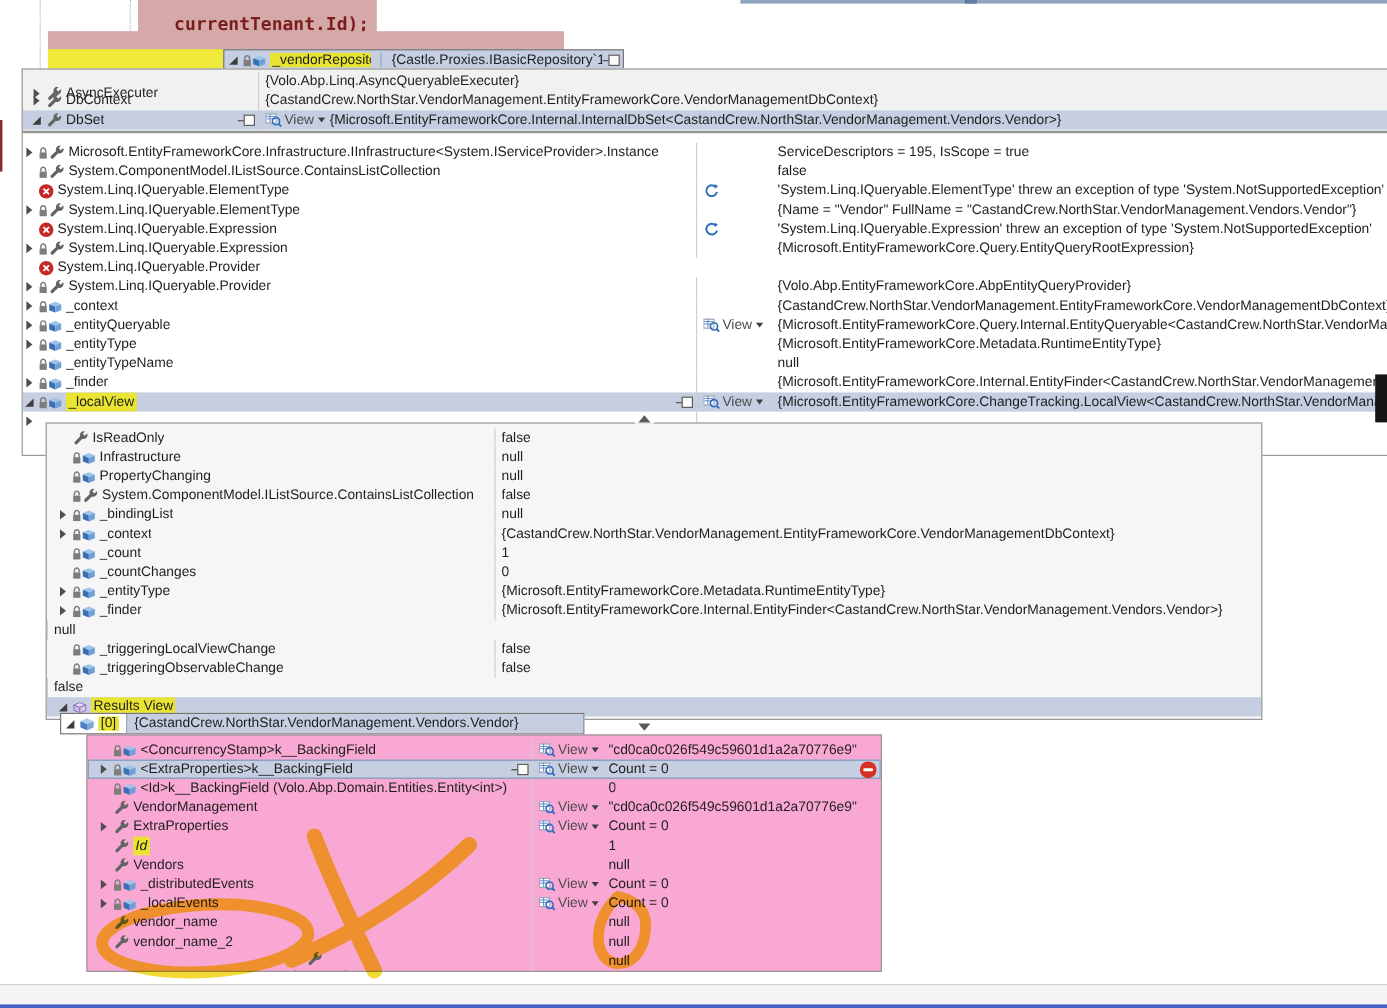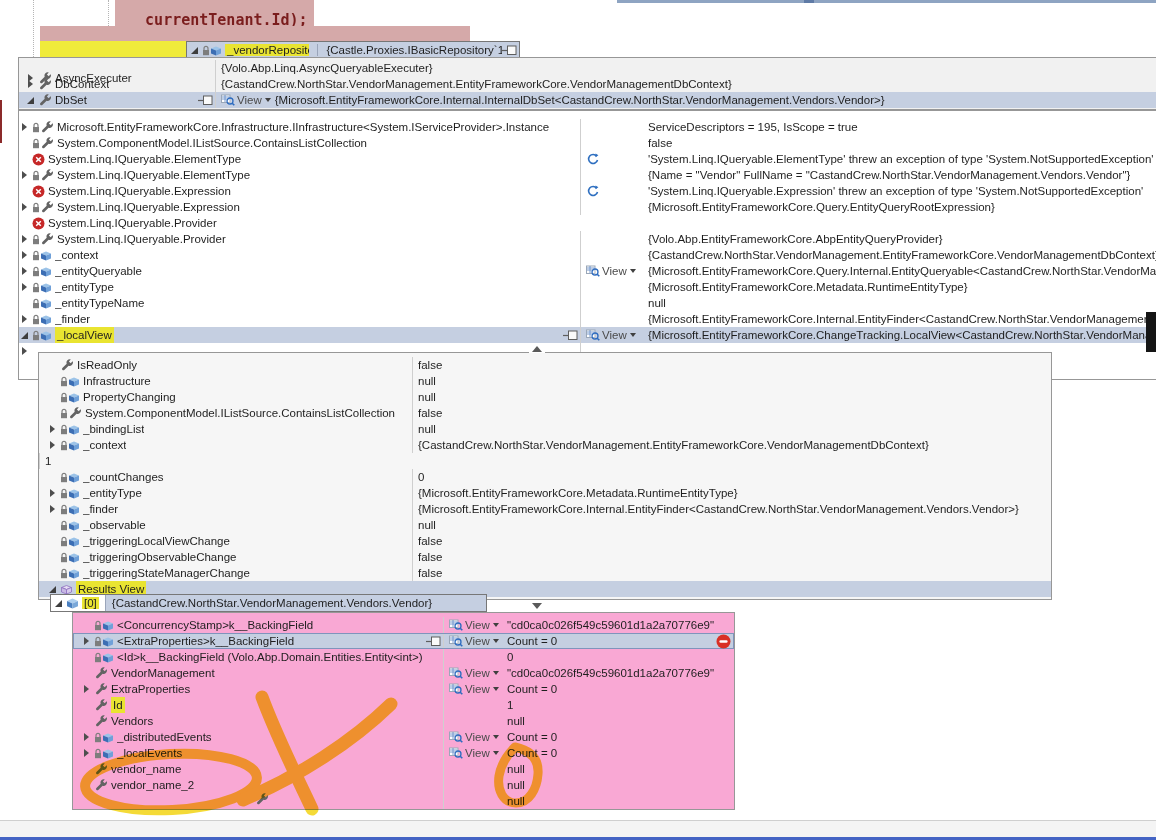--- a/index.html
+++ b/index.html
@@ -581,20 +581,35 @@
               <polygon points="11,4.5 6,6.5 6,11.5 11,9.5" fill="#6fa0d8"></polygon>
             </svg>
           </span>
           <span class="nm">_context</span>
         </div>
         <div class="dval">
           <span class="vtext">{CastandCrew.NorthStar.VendorManagement.EntityFrameworkCore.VendorManagementDbContext}</span>
         </div>
       </div>
       <div class="drow">
+        <div class="dname" style="width: 373px; padding-left: 10px;">
+          <span class="exp"></span>
+          <span class="icn">
+            <svg width="8" height="13" viewBox="0 0 8 13">
+              <path d="M2 6V4.4a2 2 0 0 1 4 0V6" fill="none" stroke="#7d7d7d" stroke-width="1.2"></path>
+              <rect x="1" y="6" width="6" height="5.2" fill="#7d7d7d"></rect>
+            </svg>
+            <svg width="12" height="13" viewBox="0 0 12 13">
+              <polygon points="1,4.5 6,2.5 11,4.5 6,6.5" fill="#9cc3e8"></polygon>
+              <polygon points="1,4.5 6,6.5 6,11.5 1,9.5" fill="#3c6eb4"></polygon>
+              <polygon points="11,4.5 6,6.5 6,11.5 11,9.5" fill="#6fa0d8"></polygon>
+            </svg>
+          </span>
+          <span class="nm">_count</span>
+        </div>
         <div class="dval">
           <span class="vtext">1</span>
         </div>
       </div>
       <div class="drow">
         <div class="dname" style="width: 373px; padding-left: 10px;">
           <span class="exp"></span>
           <span class="icn">
             <svg width="8" height="13" viewBox="0 0 8 13">
               <path d="M2 6V4.4a2 2 0 0 1 4 0V6" fill="none" stroke="#7d7d7d" stroke-width="1.2"></path>
@@ -646,35 +661,20 @@
               <polygon points="11,4.5 6,6.5 6,11.5 11,9.5" fill="#6fa0d8"></polygon>
             </svg>
           </span>
           <span class="nm">_finder</span>
         </div>
         <div class="dval">
           <span class="vtext">{Microsoft.EntityFrameworkCore.Internal.EntityFinder&lt;CastandCrew.NorthStar.VendorManagement.Vendors.Vendor&gt;}</span>
         </div>
       </div>
       <div class="drow">
-        <div class="dname" style="width: 373px; padding-left: 10px;">
-          <span class="exp"></span>
-          <span class="icn">
-            <svg width="8" height="13" viewBox="0 0 8 13">
-              <path d="M2 6V4.4a2 2 0 0 1 4 0V6" fill="none" stroke="#7d7d7d" stroke-width="1.2"></path>
-              <rect x="1" y="6" width="6" height="5.2" fill="#7d7d7d"></rect>
-            </svg>
-            <svg width="12" height="13" viewBox="0 0 12 13">
-              <polygon points="1,4.5 6,2.5 11,4.5 6,6.5" fill="#9cc3e8"></polygon>
-              <polygon points="1,4.5 6,6.5 6,11.5 1,9.5" fill="#3c6eb4"></polygon>
-              <polygon points="11,4.5 6,6.5 6,11.5 11,9.5" fill="#6fa0d8"></polygon>
-            </svg>
-          </span>
-          <span class="nm">_observable</span>
-        </div>
         <div class="dval">
           <span class="vtext">null</span>
         </div>
       </div>
       <div class="drow">
         <div class="dname" style="width: 373px; padding-left: 10px;">
           <span class="exp"></span>
           <span class="icn">
             <svg width="8" height="13" viewBox="0 0 8 13">
               <path d="M2 6V4.4a2 2 0 0 1 4 0V6" fill="none" stroke="#7d7d7d" stroke-width="1.2"></path>
@@ -706,35 +706,20 @@
               <polygon points="11,4.5 6,6.5 6,11.5 11,9.5" fill="#6fa0d8"></polygon>
             </svg>
           </span>
           <span class="nm">_triggeringObservableChange</span>
         </div>
         <div class="dval">
           <span class="vtext">false</span>
         </div>
       </div>
       <div class="drow">
-        <div class="dname" style="width: 373px; padding-left: 10px;">
-          <span class="exp"></span>
-          <span class="icn">
-            <svg width="8" height="13" viewBox="0 0 8 13">
-              <path d="M2 6V4.4a2 2 0 0 1 4 0V6" fill="none" stroke="#7d7d7d" stroke-width="1.2"></path>
-              <rect x="1" y="6" width="6" height="5.2" fill="#7d7d7d"></rect>
-            </svg>
-            <svg width="12" height="13" viewBox="0 0 12 13">
-              <polygon points="1,4.5 6,2.5 11,4.5 6,6.5" fill="#9cc3e8"></polygon>
-              <polygon points="1,4.5 6,6.5 6,11.5 1,9.5" fill="#3c6eb4"></polygon>
-              <polygon points="11,4.5 6,6.5 6,11.5 11,9.5" fill="#6fa0d8"></polygon>
-            </svg>
-          </span>
-          <span class="nm">_triggeringStateManagerChange</span>
-        </div>
         <div class="dval">
           <span class="vtext">false</span>
         </div>
       </div>
       <div class="drow sel">
         <div class="dname" style="width: 373px; padding-left: 10px;">
           <span class="exp exp-e"></span>
           <span class="icn">
             <svg width="13" height="13" viewBox="0 0 13 13">
               <polygon points="1.5,4.5 6.5,2.5 11.5,4.5 6.5,6.5" fill="#e4dcf2" stroke="#8d6fc0" stroke-width="0.8"></polygon>
@@ -919,21 +904,21 @@
                 </svg>
               </span>
               <span class="vlabel">View</span>
               <span class="dd"></span>
             </span>
           </span>
           <span class="vtext">Count = 0</span>
         </div>
       </div>
       <div class="drow">
-        <div class="dname" style="width: 370px; padding-left: 10px;">
+        <div class="dname" style="width: 370px; padding-left: 10px; font-style: italic;">
           <span class="exp"></span>
           <span class="icn">
             <svg width="14" height="13" viewBox="0 0 14 13">
               <path d="M13 3.6a3.3 3.3 0 0 1-4.4 3.1L4.3 11a1.35 1.35 0 0 1-1.9-1.9l4.3-4.3A3.3 3.3 0 0 1 10.8.5L8.9 2.4l1.8 1.8L12.6 2.3c.25.4.4.82.4 1.3z" fill="#636363"></path>
             </svg>
           </span>
           <span class="nm hl">Id</span>
         </div>
         <div class="dval">
           <span class="slot" style="width: 58px;"></span>

